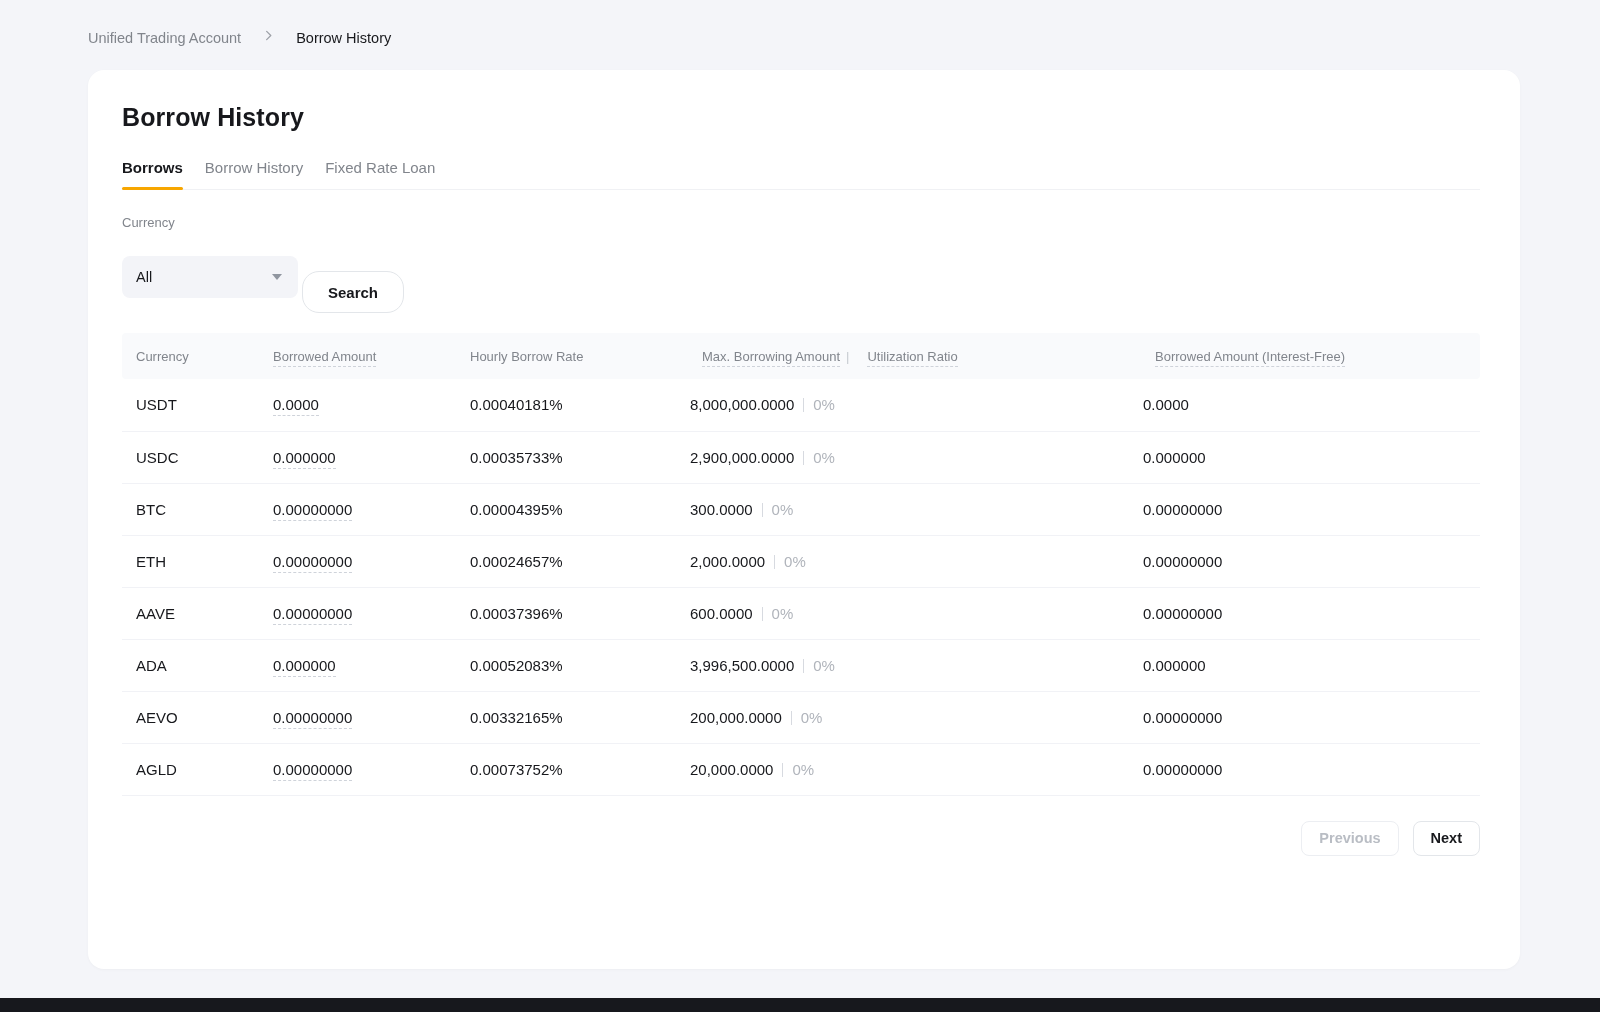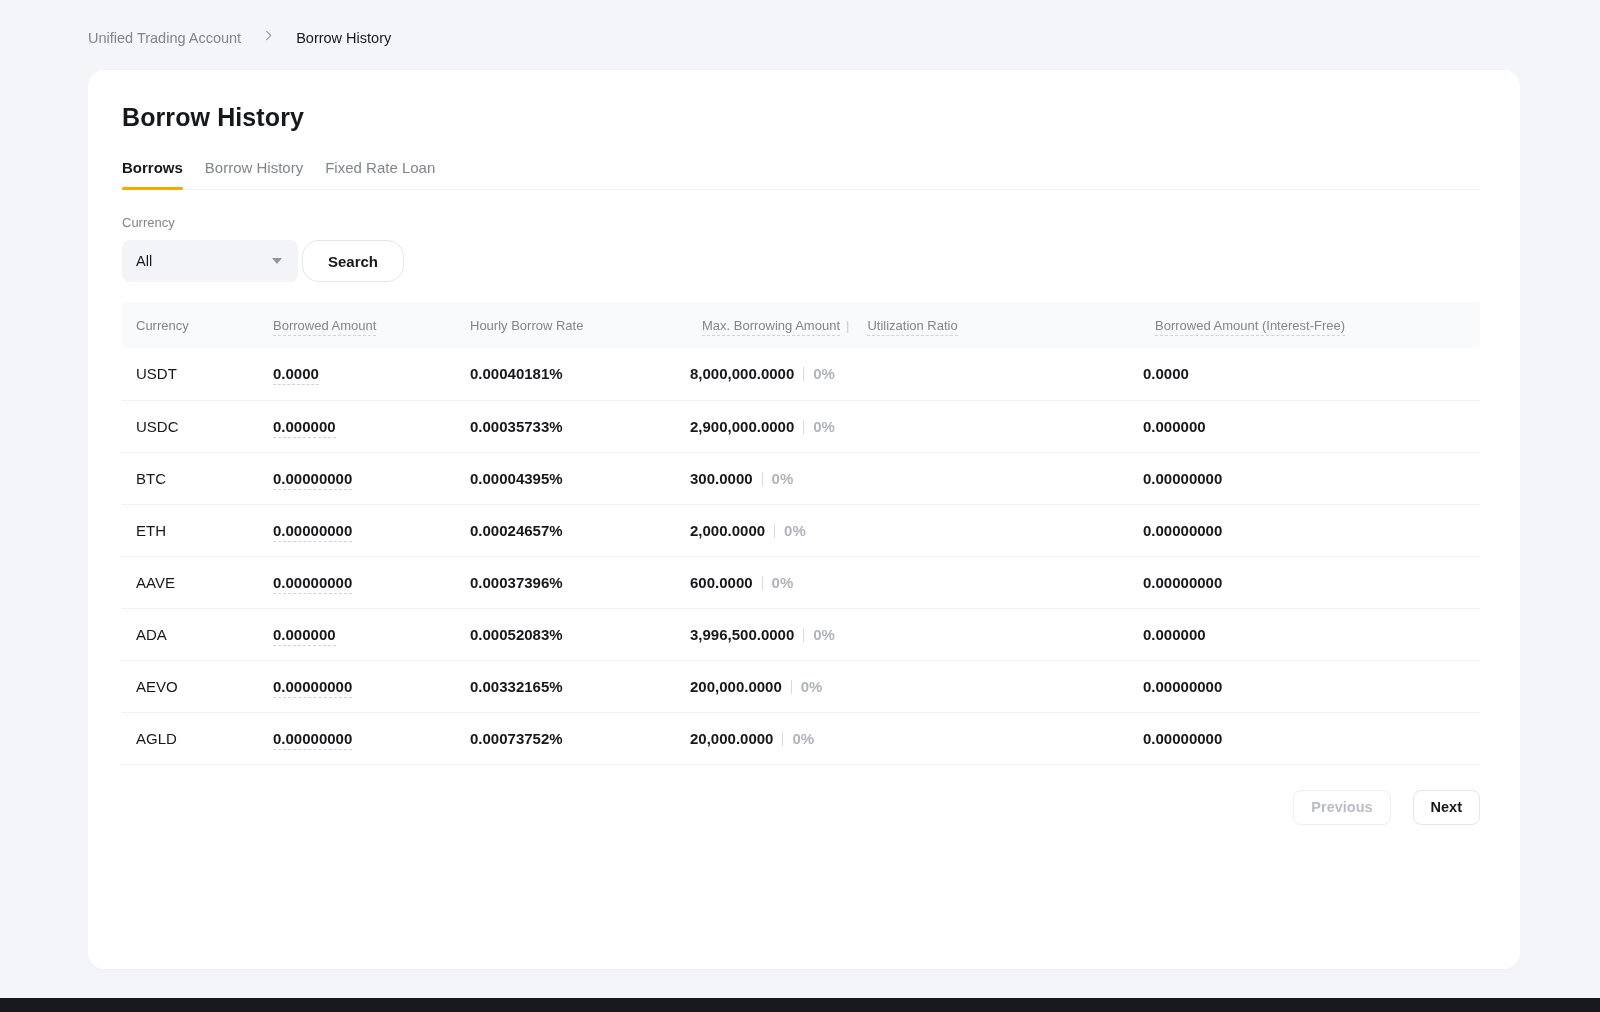--- a/index.html
+++ b/index.html
@@ -83,20 +83,21 @@
   }
   .search-btn{
     height:42px;
     padding:0 25px;
     background:#fff;
     border:1px solid #e3e6ea;
     border-radius:17px;
     font-family:inherit;
     font-size:15px;font-weight:700;color:var(--dark);
     cursor:pointer;
+    margin-top:31px;
   }
   
   table{
     margin-top:20px;
     width:1358px;
     border-collapse:collapse;
     table-layout:fixed;
   }
   col.c1{width:139px;} col.c2{width:209px;} col.c3{width:220px;} col.c4{width:453px;} col.c5{width:337px;}
   thead th{
@@ -110,21 +111,20 @@
   }
   thead th:first-child{padding-left:14px;border-radius:4px 0 0 4px;}
   thead th:last-child{border-radius:0 4px 4px 0;}
   tbody td{
     height:52px;
     font-size:15px;
     color:var(--dark);
     border-bottom:1px solid var(--rowline);
     vertical-align:middle;
     white-space:nowrap;
-    font-weight:bold;
   }
   tbody td:first-child{padding-left:14px;font-weight:500;}
   .dashed{
     border-bottom:1px dashed var(--dash);
     padding-bottom:2px;
     cursor:help;
     margin-left:12px;
   }
   .hdr-pipe{color:#c6cad0;margin:0 6px;}
   .vbar{
@@ -132,21 +132,21 @@
     width:1px;height:14px;
     background:#d7dae0;
     margin:0 9px;
     vertical-align:-2px;
   }
   .util{color:var(--lightgray);}
   
   .pagination{
     width:1358px;
     margin-top:25px;
-    display:flex;justify-content:flex-end;gap:22px;
+    display:flex;justify-content:flex-end;gap:14px;
   }
   .page-btn{
     height:35px;
     padding:0 17px;
     border-radius:8px;
     background:#fff;
     font-family:inherit;
     font-size:14.5px;font-weight:700;
   }
   .page-btn.disabled{

